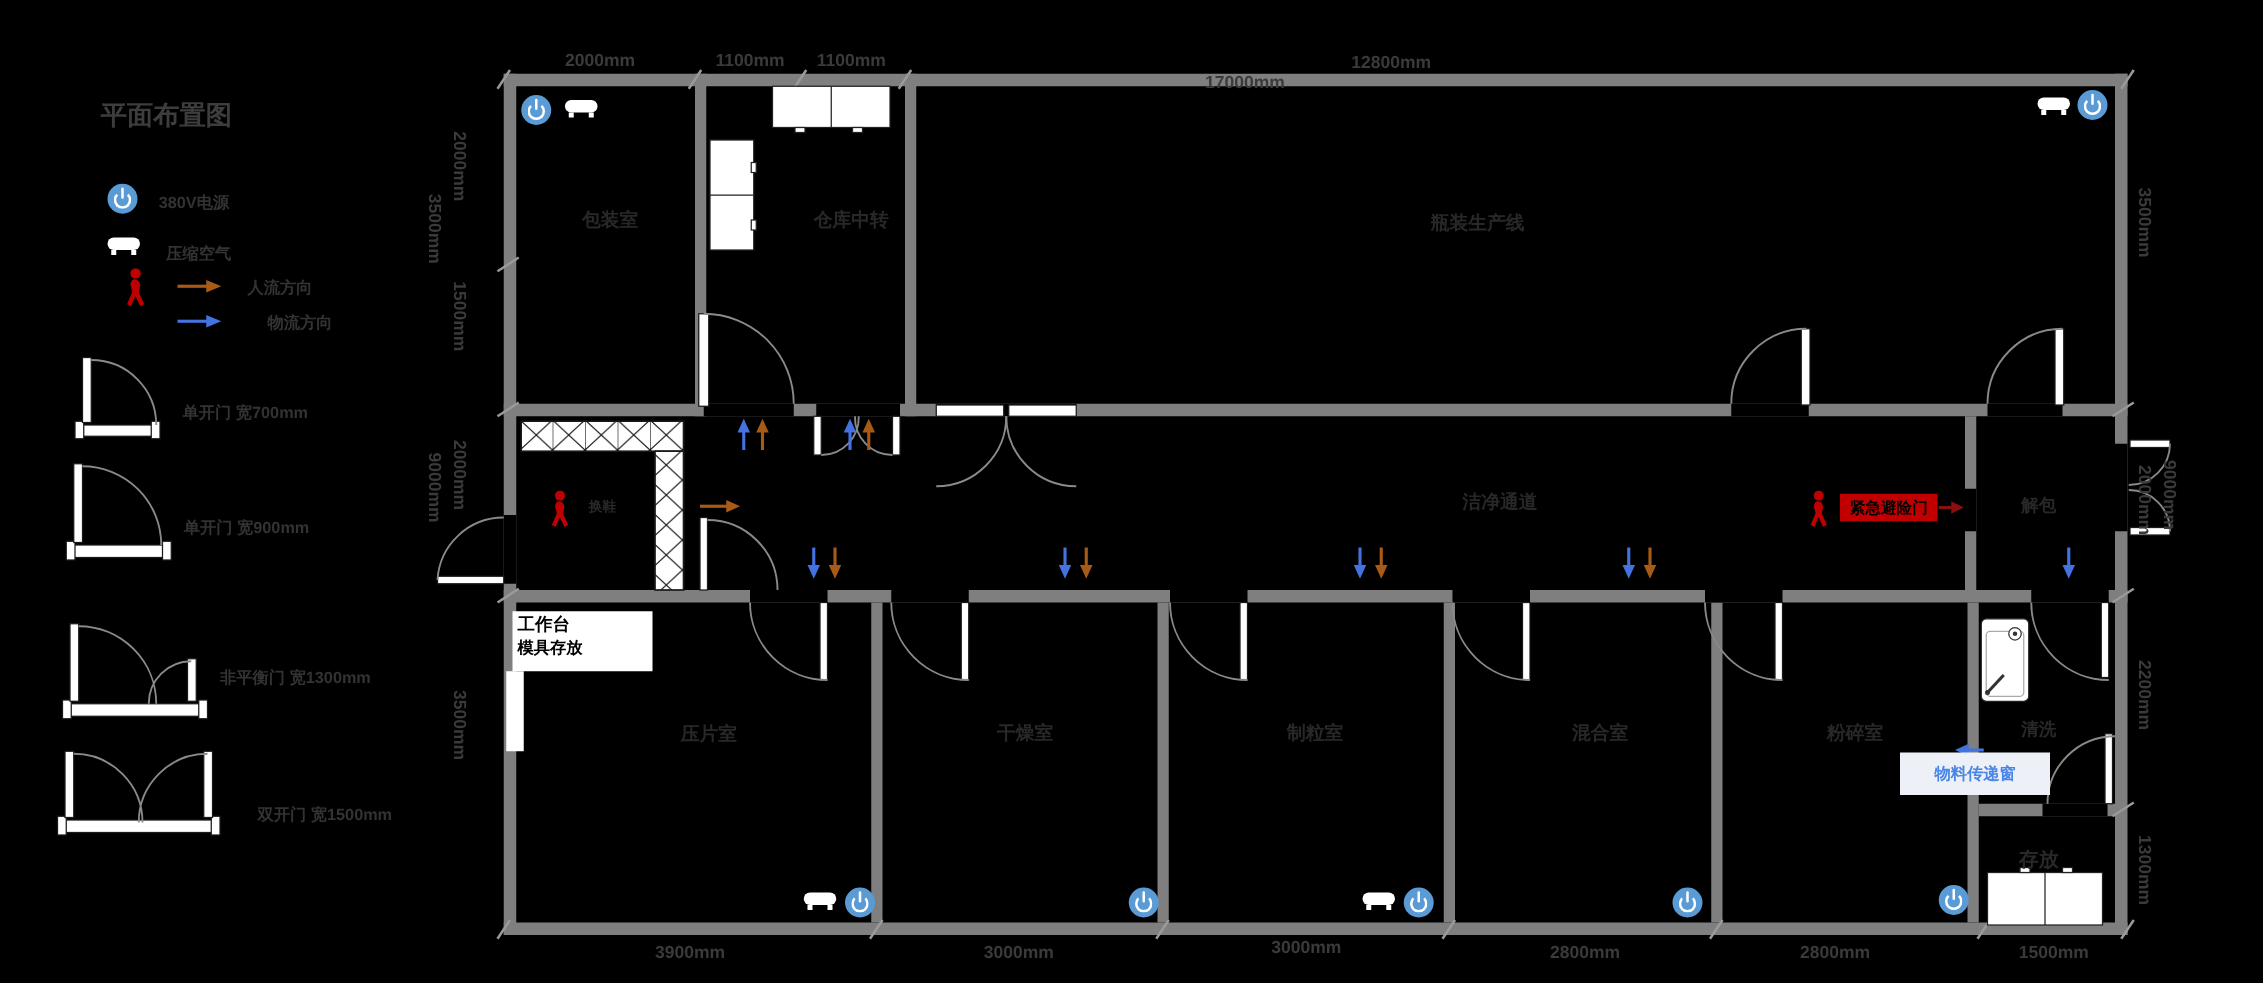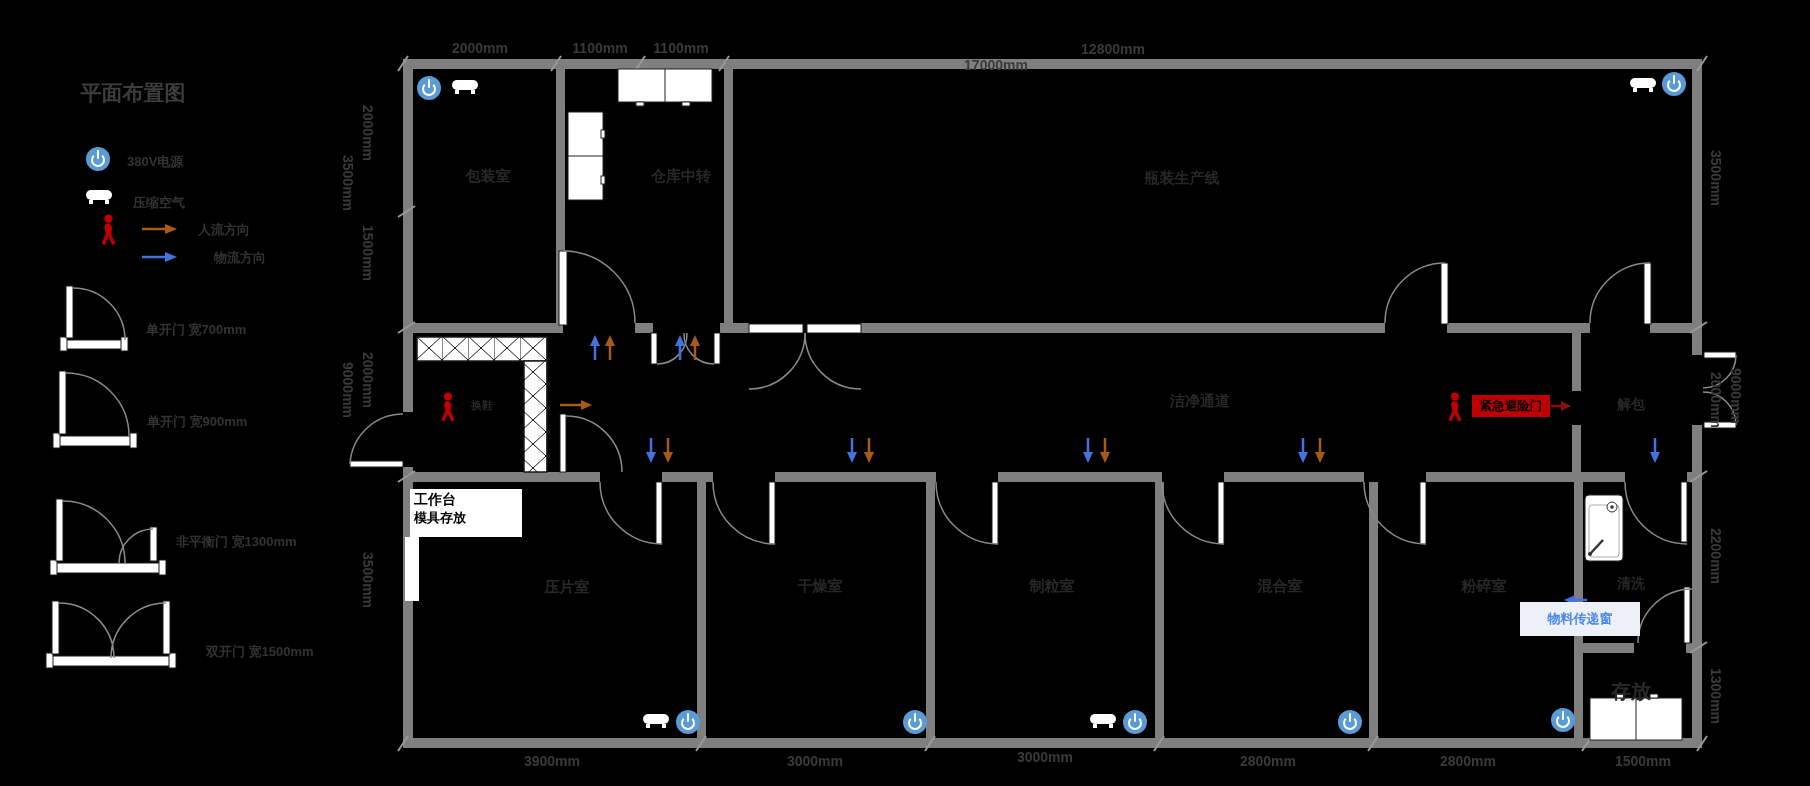--- a/index.html
+++ b/index.html
@@ -326,21 +326,21 @@
   <div class="room-label" style="left:1182px;top:169px;">瓶装生产线</div>
   <div class="room-label" style="left:482px;top:398px;font-size:11px;">换鞋</div>
   <div class="room-label" style="left:1200px;top:392px;">洁净通道</div>
   <div class="room-label" style="left:1631px;top:396px;font-size:14px;">解包</div>
   <div class="room-label" style="left:567px;top:578px;">压片室</div>
   <div class="room-label" style="left:820px;top:577px;">干燥室</div>
   <div class="room-label" style="left:1052px;top:577px;">制粒室</div>
   <div class="room-label" style="left:1280px;top:577px;">混合室</div>
   <div class="room-label" style="left:1484px;top:577px;">粉碎室</div>
   <div class="room-label" style="left:1631px;top:575px;font-size:14px;">清洗</div>
-  <div class="room-label" style="left:1631px;top:678px;font-size:20px;">存放</div>
+  <div class="room-label" style="left:1631px;top:678px;font-size:16px;">存放</div>
 
   <div class="workbench-box">
     <div class="l1">工作台</div>
     <div class="l2">模具存放</div>
   </div>
   <div class="whitebox" style="left:405px;top:537px;width:14px;height:64px;"></div>
 
   <div class="emergency-box">紧急避险门</div>
   <div class="transfer-box">物料传递窗</div>
 

